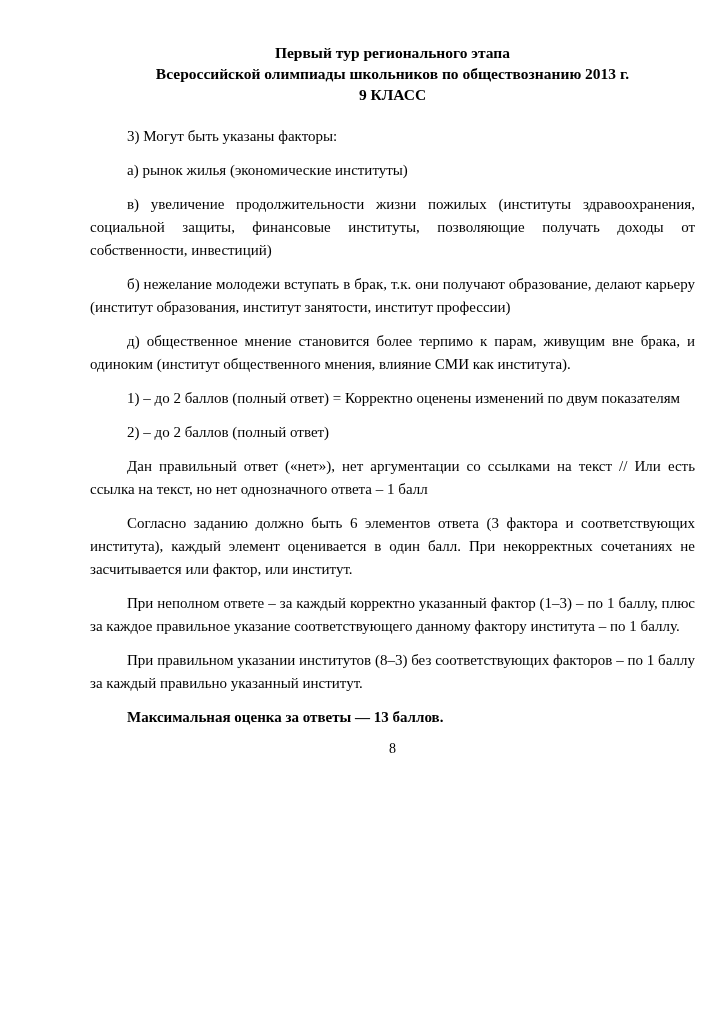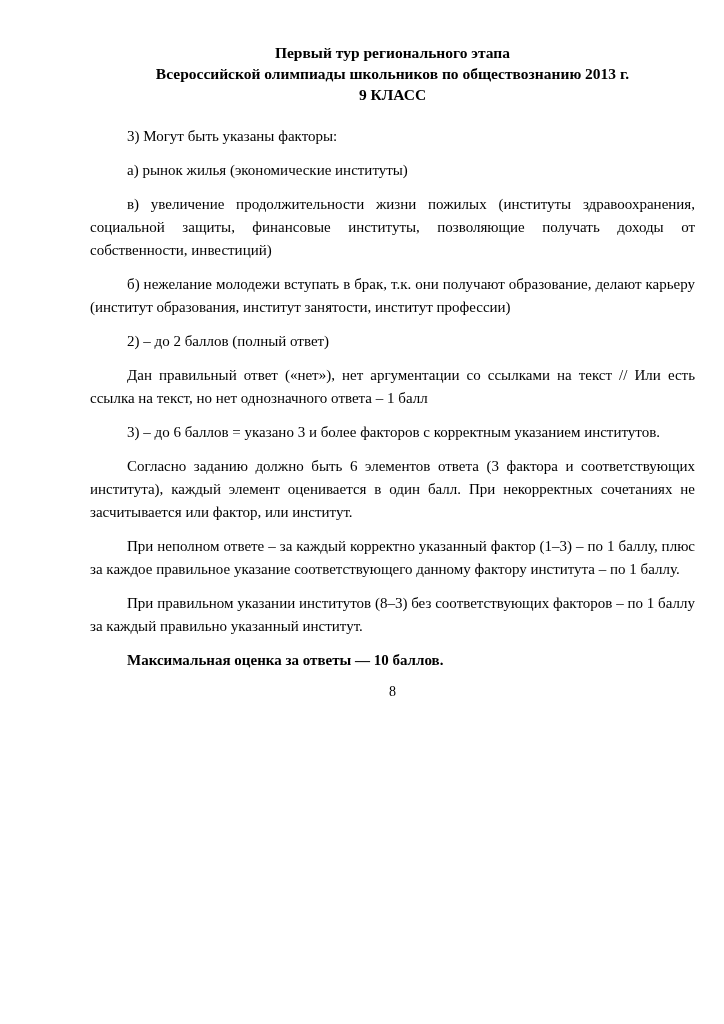--- a/index.html
+++ b/index.html
@@ -53,24 +53,25 @@
     <div>Первый тур регионального этапа</div>
     <div>Всероссийской олимпиады школьников по обществознанию 2013 г.</div>
     <div>9 КЛАСС</div>
   </div>
 
   <div class="doc-body">
     <p class="para">3) Могут быть указаны факторы:</p>
     <p class="para">а) рынок жилья (экономические институты)</p>
     <p class="para">в) увеличение продолжительности жизни пожилых (институты здравоохранения, социальной защиты, финансовые институты, позволяющие получать доходы от собственности, инвестиций)</p>
     <p class="para">б) нежелание молодежи вступать в брак, т.к. они получают образование, делают карьеру (институт образования, институт занятости, институт профессии)</p>
+    <p class="para">д) общественное мнение становится более терпимо к парам, живущим вне брака, и одиноким (институт общественного мнения, влияние СМИ как института).</p>
+    <p class="para">1) – до 2 баллов (полный ответ) = Корректно оценены изменений по двум показателям</p>
     <p class="para">2) – до 2 баллов (полный ответ)</p>
     <p class="para">Дан правильный ответ («нет»), нет аргументации со ссылками на текст // Или есть ссылка на текст, но нет однозначного ответа – 1 балл</p>
-    <p class="para">3) – до 6 баллов = указано 3 и более факторов с корректным указанием институтов.</p>
     <p class="para">Согласно заданию должно быть 6 элементов ответа (3 фактора и соответствующих института), каждый элемент оценивается в один балл. При некорректных сочетаниях не засчитывается или фактор, или институт.</p>
     <p class="para">При неполном ответе – за каждый корректно указанный фактор (1–3) – по 1 баллу, плюс за каждое правильное указание соответствующего данному фактору института – по 1 баллу.</p>
     <p class="para">При правильном указании институтов (8–3) без соответствующих факторов – по 1 баллу за каждый правильно указанный институт.</p>
-    <p class="para bold">Максимальная оценка за ответы — 10 баллов.</p>
+    <p class="para bold">Максимальная оценка за ответы — 13 баллов.</p>
   </div>
 
   <div class="page-footer">8</div>
 
 </div>
 
 </body></html>

